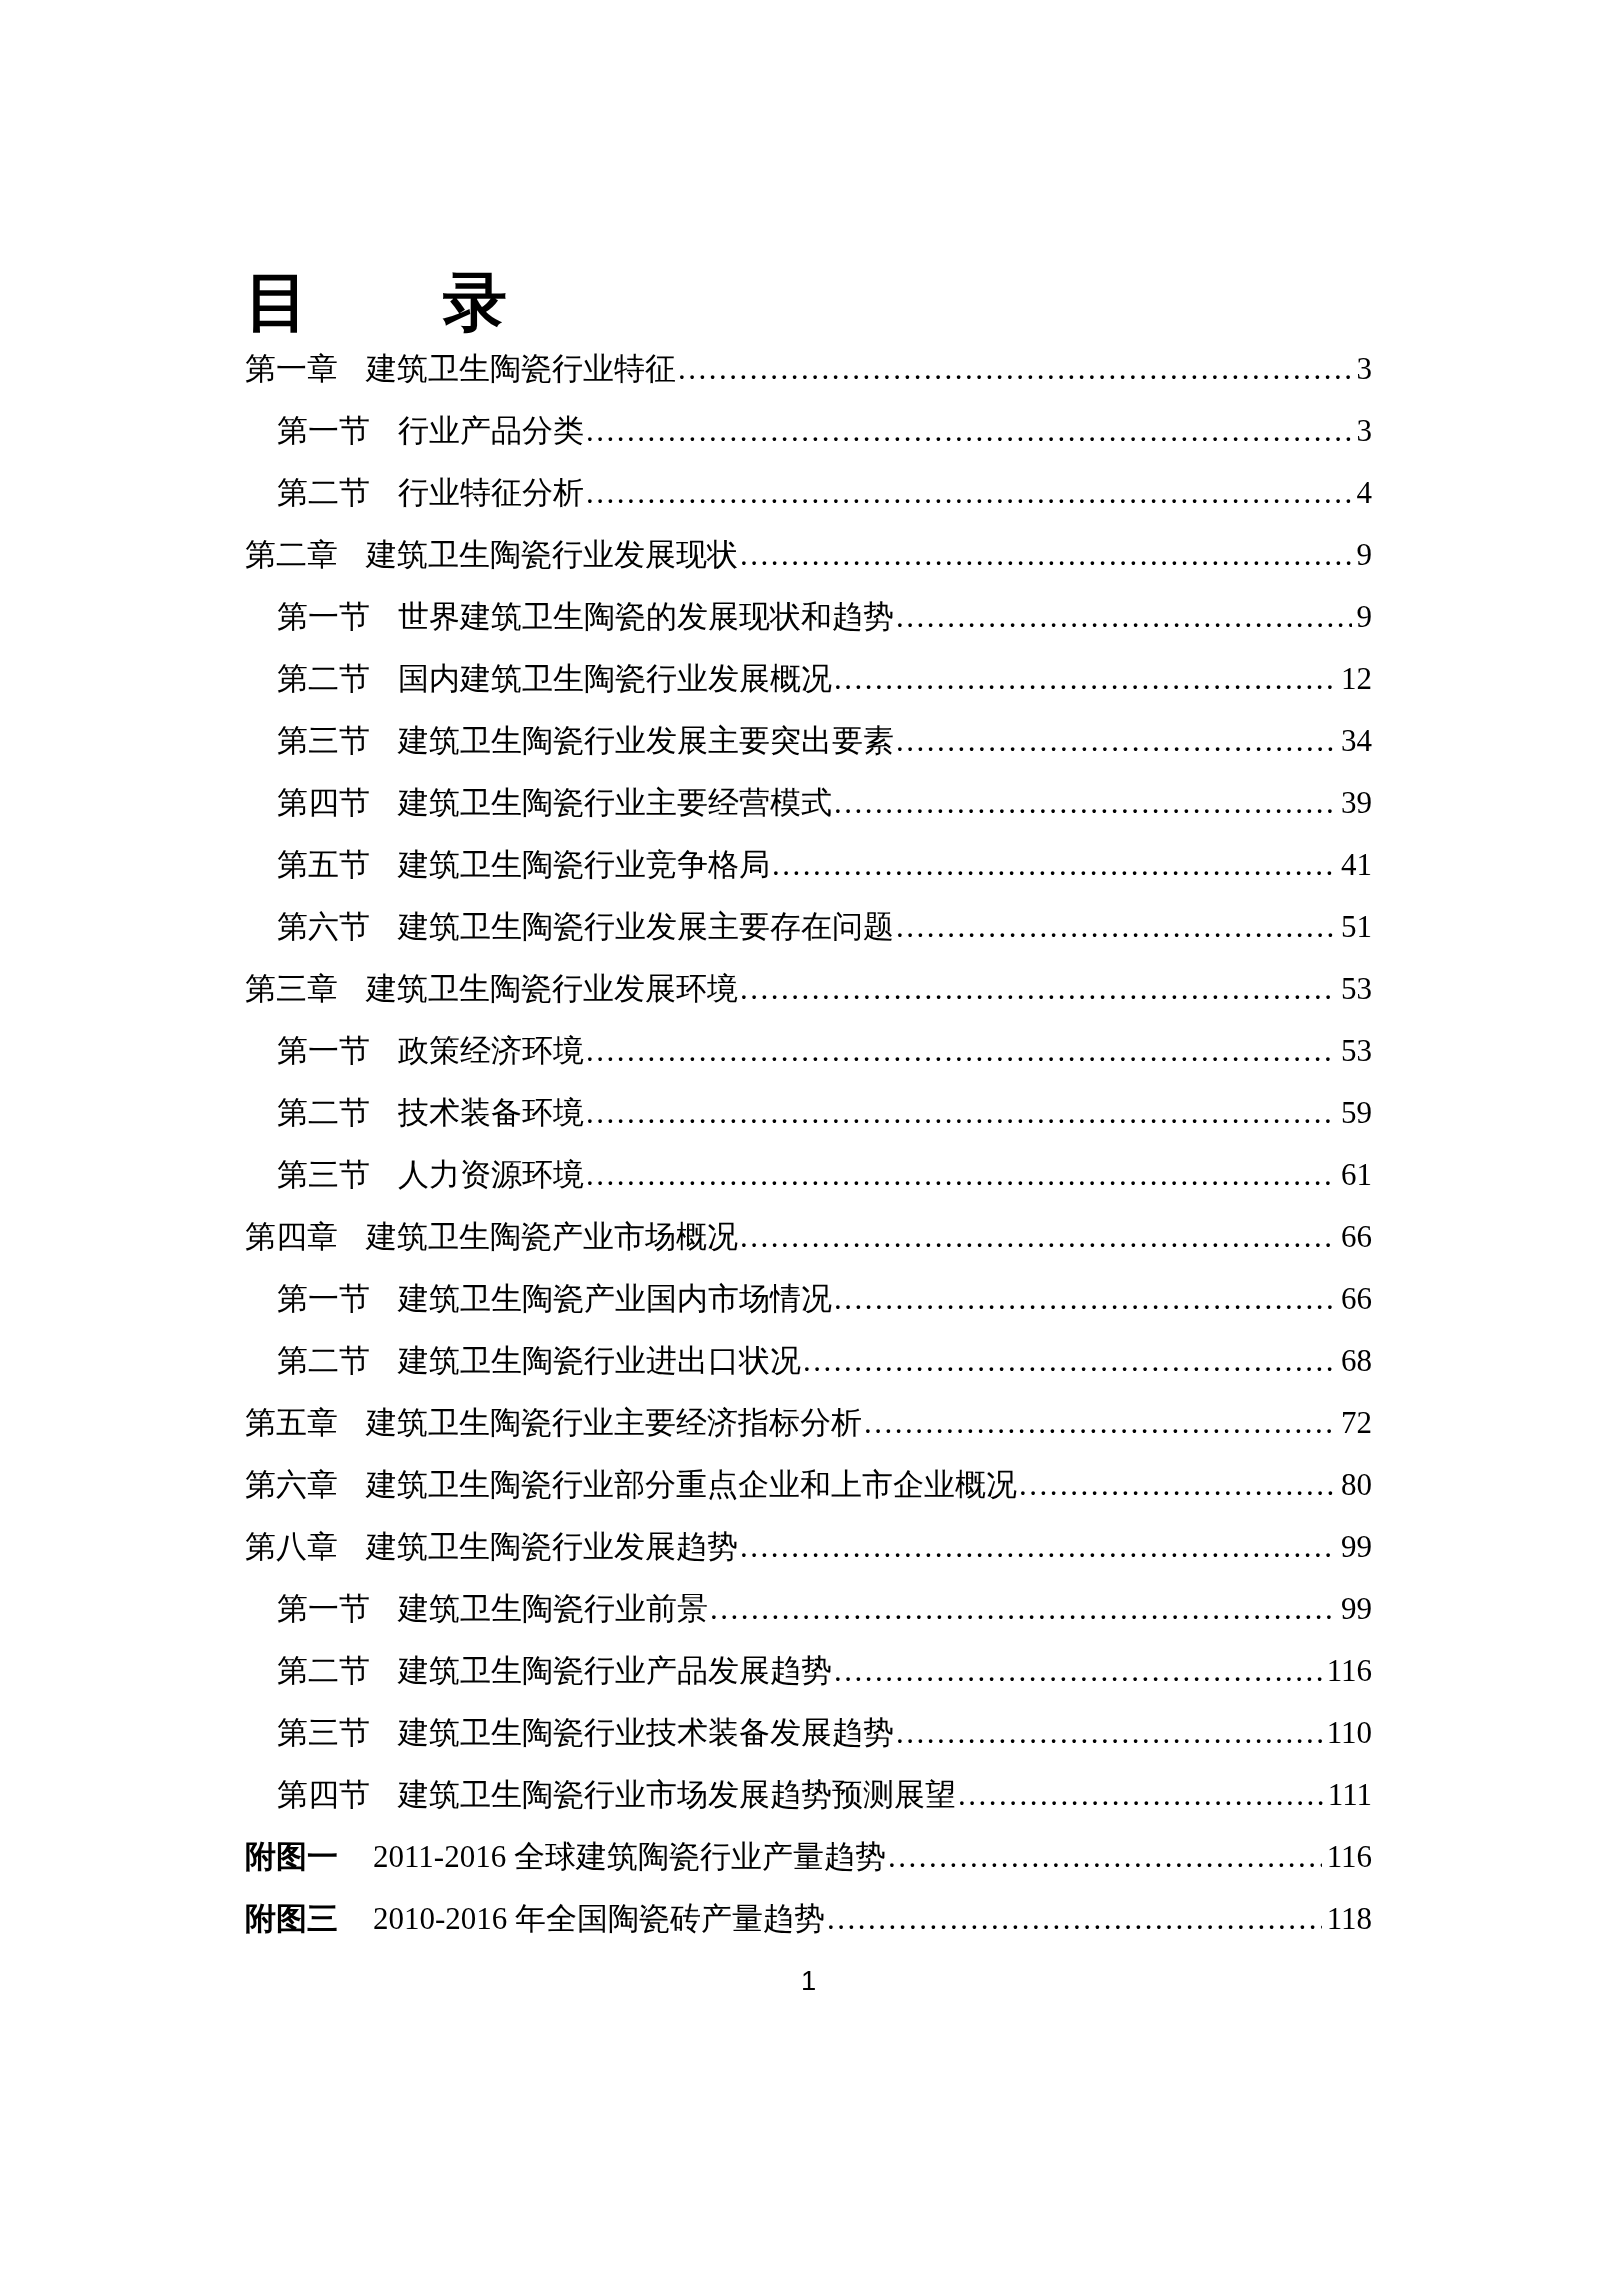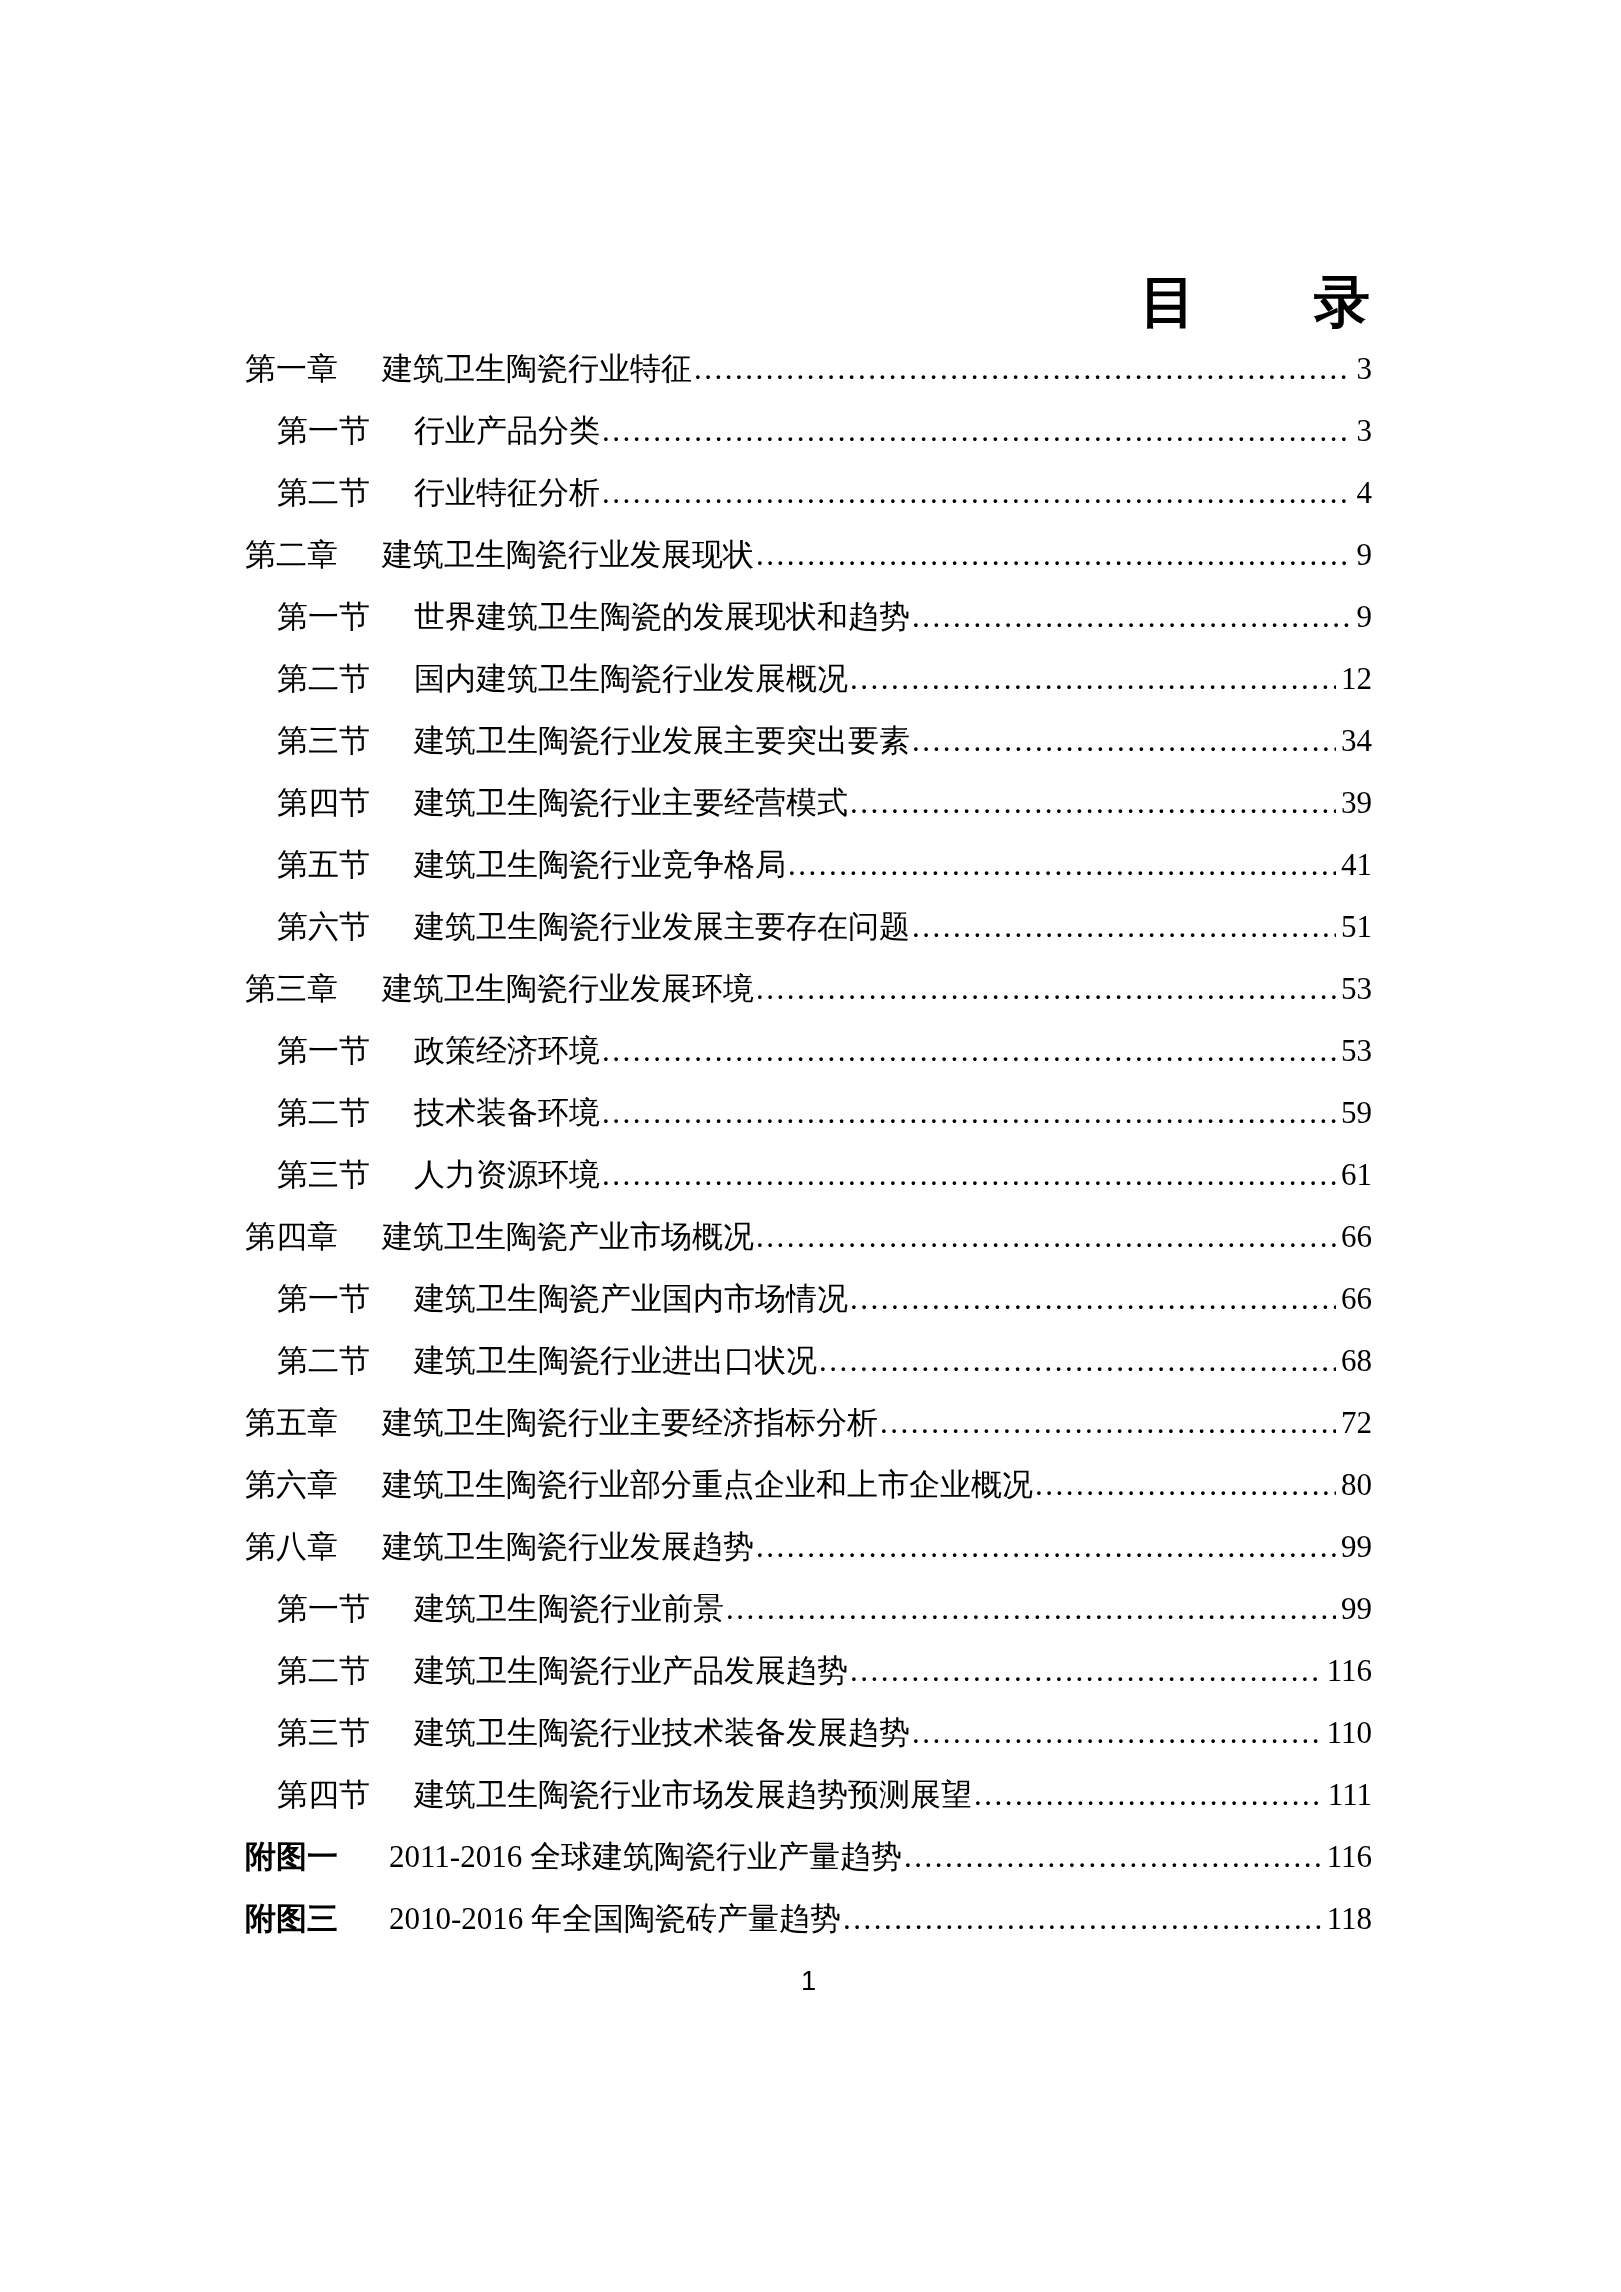--- a/index.html
+++ b/index.html
@@ -14,22 +14,22 @@
     color: #000000;
     font-family: "Liberation Serif", "DejaVu Serif", serif;
     position: relative;
   }
   .content {
     padding-left: 245px;
     padding-right: 249px;
   }
   .doc-title {
     margin-top: 271px;
-    text-align: right;
-    font-size: 56px;
+    text-align: left;
+    font-size: 64px;
     font-weight: bold;
     line-height: 63px;
     letter-spacing: 2px;
     white-space: pre;
   }
   .toc {
     margin-top: 3.9px;
   }
   .toc-row {
     display: flex;
@@ -46,21 +46,20 @@
   .toc-label {
     flex: 0 0 auto;
     margin-right: 28px;
   }
   .toc-row.appendix .toc-label {
     margin-right: 35px;
     font-weight: bold;
   }
   .toc-entry-title {
     flex: 0 0 auto;
-    margin-left: 16px;
   }
   .toc-dots {
     flex: 1 1 auto;
     overflow: hidden;
     margin-left: 2px;
     margin-right: 2.9px;
     min-width: 0;
   }
   .toc-dots::after {
     content: "..................................................................................................................................................................................................................";

